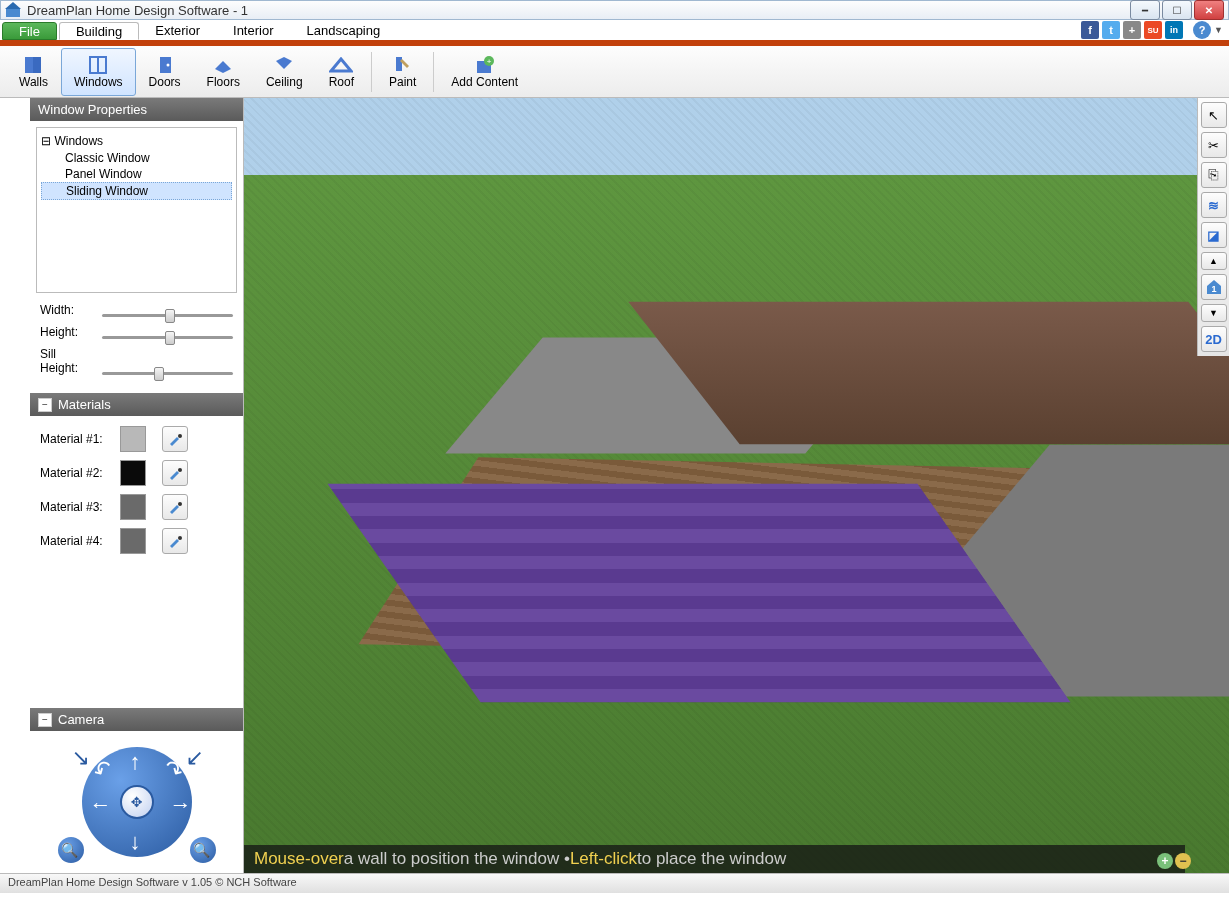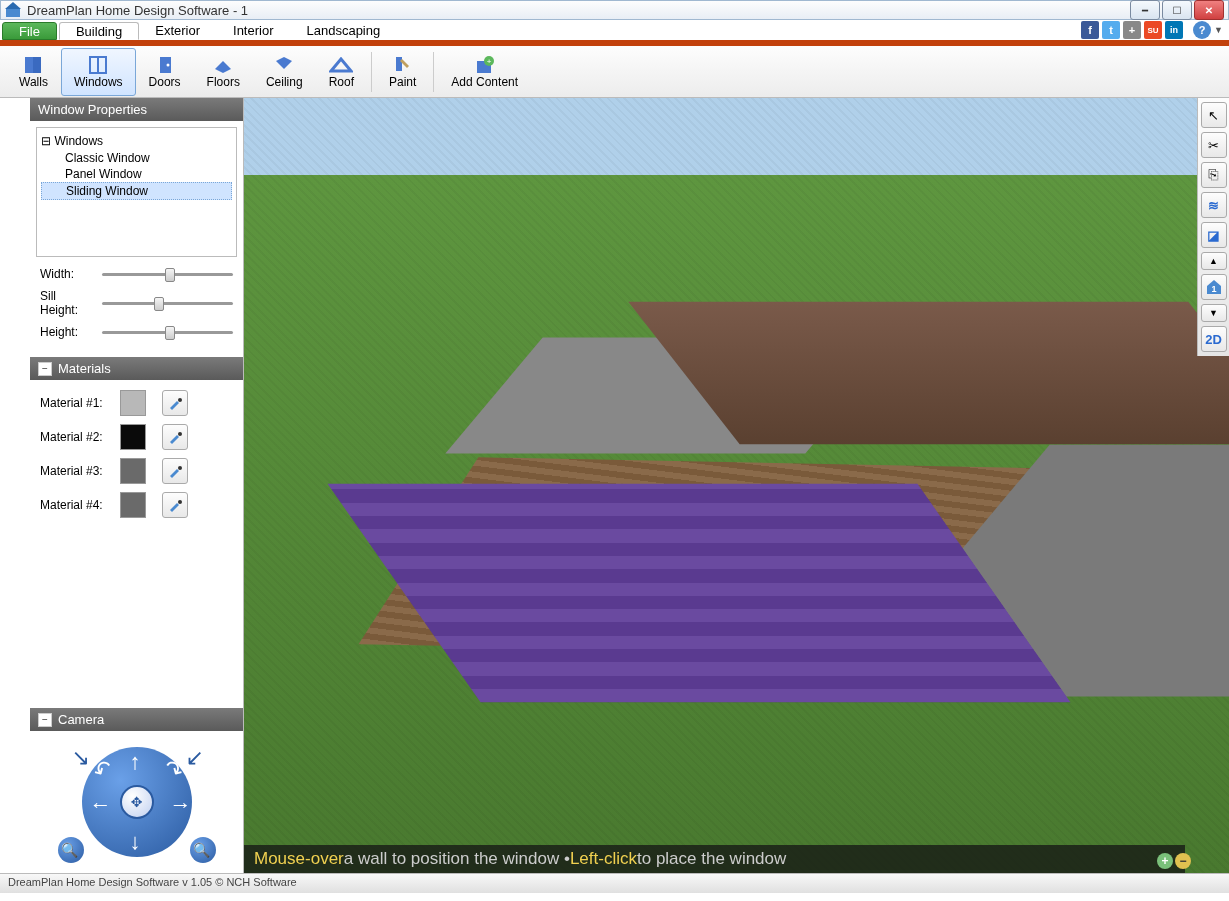--- a/index.html
+++ b/index.html
@@ -27,25 +27,25 @@
 .tool-btn { display: flex; flex-direction: column; align-items: center; justify-content: center; padding: 2px 12px; height: 48px; cursor: pointer; border: 1px solid transparent; border-radius: 3px; }
 .tool-btn.active { background: linear-gradient(#f0f6ff,#d0e4ff); border: 1px solid #7aa7d8; }
 .tool-btn .ticon { width: 24px; height: 20px; display: flex; align-items: center; justify-content: center; }
 .tool-sep { width: 1px; height: 40px; background: #ccc; margin: 0 4px; }
 
 
 .main { display: flex; height: calc(100% - 28px - 26px - 52px - 20px); margin-left: 30px; }
 .sidebar { width: 214px; background: #fff; border-right: 1px solid #bbb; display: flex; flex-direction: column; }
 .panel-header { background: linear-gradient(#7a7a7a,#5a5a5a); color: #fff; font-size: 13px; padding: 4px 8px; display: flex; align-items: center; gap: 6px; }
 .panel-header .collapse-btn { width: 14px; height: 14px; border: 1px solid #ccc; background: #fff; color: #333; display: flex; align-items: center; justify-content: center; font-size: 10px; cursor: pointer; }
-.tree-panel { border: 1px solid #bbb; margin: 6px; padding: 4px; font-size: 12px; height: 130px; background: #fff; }
+.tree-panel { border: 1px solid #bbb; margin: 6px; padding: 4px; font-size: 12px; height: 166px; background: #fff; }
 .tree-root { padding: 2px 0; }
 .tree-item { padding: 1px 0 1px 24px; cursor: pointer; }
 .tree-item.selected { background: #d0e4ff; border: 1px dotted #7aa7d8; }
-.slider-row { display: flex; align-items: center; padding: 4px 10px; font-size: 12px; gap: 6px; }
+.slider-row { display: flex; align-items: flex-end; padding: 4px 10px; font-size: 12px; gap: 6px; }
 .slider-row label { width: 56px; }
 .slider-track { flex: 1; height: 3px; background: #999; position: relative; border-radius: 2px; }
 .slider-thumb { position: absolute; top: -5px; width: 10px; height: 14px; background: linear-gradient(#f5f5f5,#ccc); border: 1px solid #888; border-radius: 2px; cursor: pointer; }
 .materials-panel { padding: 6px; }
 .material-row { display: flex; align-items: center; padding: 4px 4px; font-size: 12px; gap: 16px; }
 .material-row label { width: 64px; }
 .swatch { width: 26px; height: 26px; border: 1px solid #999; background: #999; cursor: pointer; }
 .picker-btn { width: 26px; height: 26px; border: 1px solid #aaa; border-radius: 3px; background: linear-gradient(#fdfdfd,#e8e8e8); display: flex; align-items: center; justify-content: center; cursor: pointer; }
 .camera-panel { padding: 6px; display: flex; justify-content: center; }
 .camera-control { width: 170px; height: 130px; position: relative; }
@@ -206,29 +206,29 @@
       <div class="tree-item">Panel Window</div>
       <div class="tree-item selected">Sliding Window</div>
     </div>
     <div class="slider-row">
       <label>Width:</label>
       <div class="slider-track">
           <div class="slider-thumb" style="left:48%"></div>
         </div>
     </div>
     <div class="slider-row">
+      <label>Height:</label>
+      <div class="slider-track">
+          <div class="slider-thumb" style="left:48%"></div>
+        </div>
+    </div>
+    <div class="slider-row">
       <label>Sill Height:</label>
       <div class="slider-track">
           <div class="slider-thumb" style="left:40%"></div>
-        </div>
-    </div>
-    <div class="slider-row">
-      <label>Height:</label>
-      <div class="slider-track">
-          <div class="slider-thumb" style="left:48%"></div>
         </div>
     </div>
     <div style="height:14px"></div>
     <div class="panel-header">
       <span class="collapse-btn">−</span>
       <span>Materials</span>
     </div>
     <div class="materials-panel">
       <div class="material-row">
         <label>Material #1:</label>

